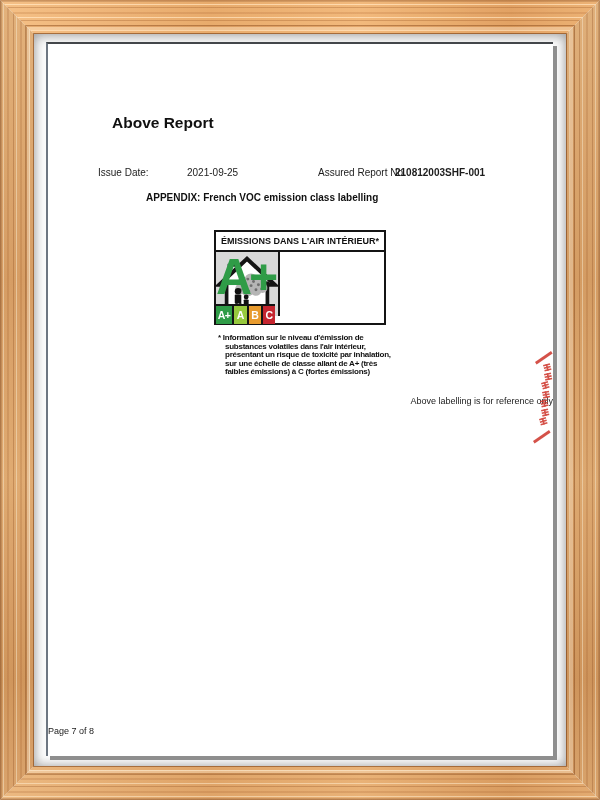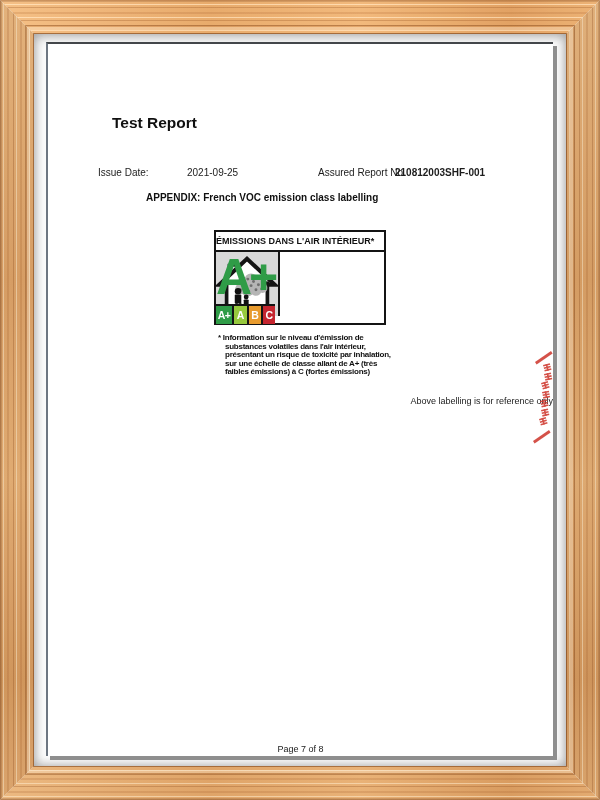--- a/index.html
+++ b/index.html
@@ -94,21 +94,21 @@
   .appendix{left:50px;top:148px;font-size:10px;font-weight:bold;color:#101010;white-space:nowrap;margin-left:48px;}
 
   
   .voc-label{
     left:166px;top:186px;width:172px;height:95px;
     border:2px solid #141414;background:#fff;box-sizing:border-box;
     display:flex;flex-direction:column;
   }
   .voc-label > *{position:relative;}
   .voc-header{
-    flex:0 0 auto;text-align:left;font-size:9px;font-weight:bold;color:#101010;
+    flex:0 0 auto;text-align:center;font-size:9px;font-weight:bold;color:#101010;
     line-height:14px;padding:2px 0 2px 0;border-bottom:2px solid #141414;
     white-space:nowrap;letter-spacing:0px;
   }
   .voc-body{flex:1;display:flex;min-height:0;}
   .voc-house{
     flex:0 0 72px;background:#d8d8d8;border-right:2px solid #141414;
     display:flex;align-items:center;justify-content:center;
   }
   .voc-house svg{position:relative;}
   .voc-right{flex:1;display:flex;flex-direction:column;min-width:0;}
@@ -129,42 +129,42 @@
     left:170px;top:290px;width:220px;
     font-size:8px;font-weight:bold;color:#101010;line-height:8.6px;
     letter-spacing:-0.25px;white-space:pre-line;
     padding-left:7px;text-indent:-7px;
   }
 
   .refnote{left:0;top:352px;width:100%;text-align:right;font-size:9px;color:#222;}
 
   .stamp{left:484px;top:305px;width:22px;height:96px;color:#cf3a30;}
 
-  .page-footer{left:0;top:700px;width:100%;text-align:center;font-size:9px;color:#222;}
+  .page-footer{left:0;top:682px;width:100%;font-size:9px;color:#222;}
 </style>
 </head>
 <body>
 
 <div class="scene">
 
   <div class="wood wood-h wood-top" style="background-color: rgb(226, 169, 110);"></div>
   <div class="wood wood-h wood-bottom" style="background-color: rgb(226, 169, 110);"></div>
   <div class="wood wood-v wood-left" style="background-color: rgb(226, 169, 110);"></div>
   <div class="wood wood-v wood-right" style="background-color: rgb(226, 169, 110);"></div>
   <div class="frame-outer-shade"></div>
   <div class="frame-groove"></div>
   <div class="frame-highlight"></div>
   <div class="frame-inner-dark"></div>
 
   <div class="mat"></div>
 
   <div class="page">
 
 
-    <div class="report-title">Test Report</div>
+    <div class="report-title">Above Report</div>
 
     <div class="meta-row">
       <span class="m-issue-label">Issue Date:</span>
       <span class="m-issue-value">2021-09-25</span>
       <span class="m-report-label">Assured Report No.</span>
       <span class="m-report-value">210812003SHF-001</span>
     </div>
 
     <div class="appendix">APPENDIX: French VOC emission class labelling</div>
 

